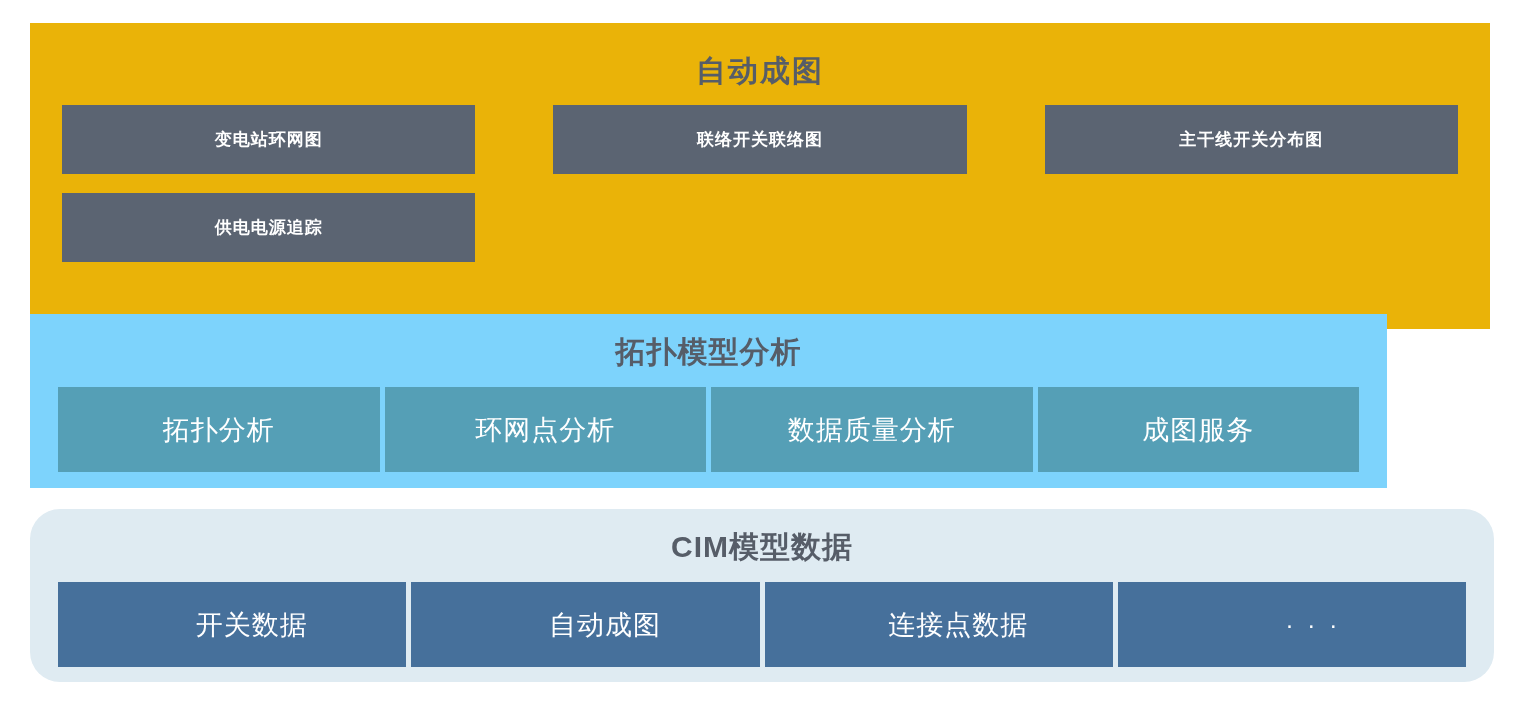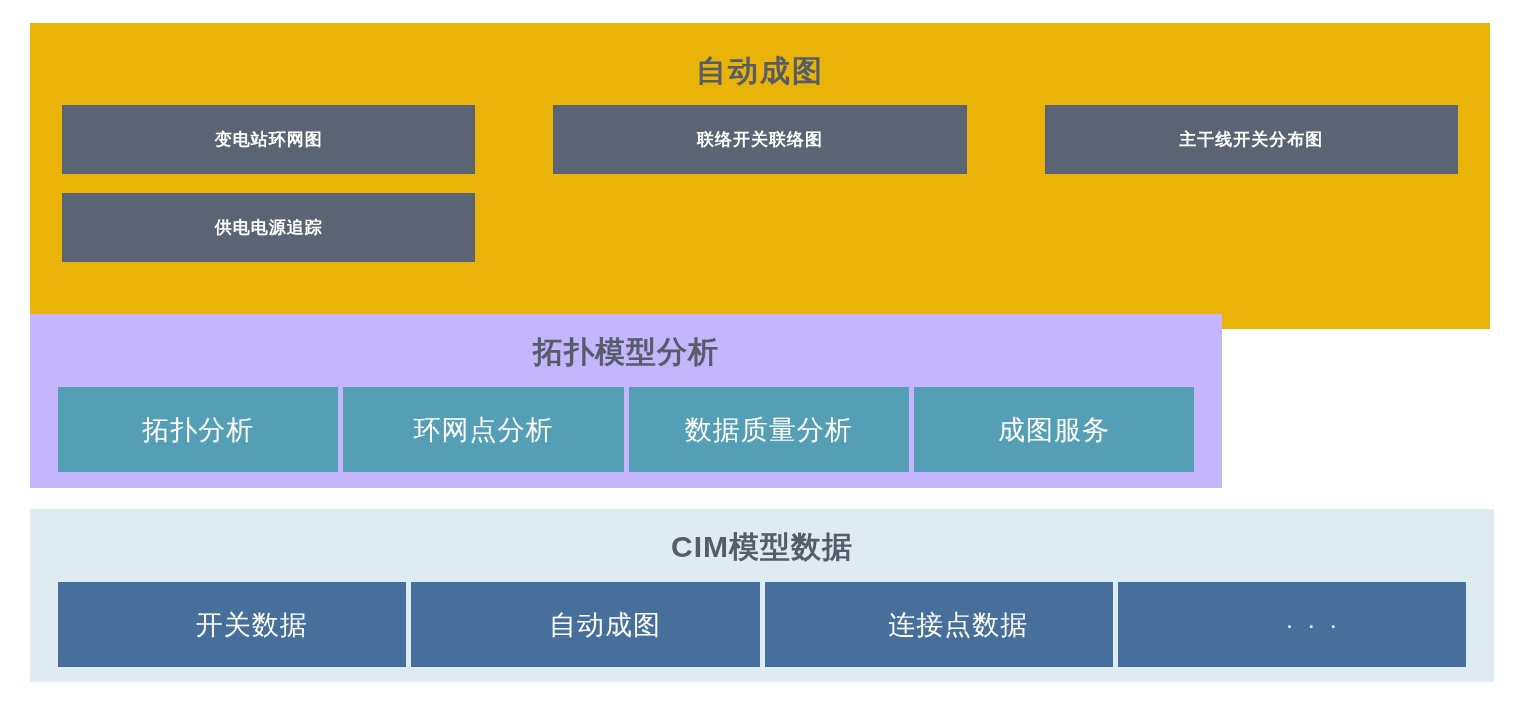--- a/index.html
+++ b/index.html
@@ -15,27 +15,28 @@
     position: absolute;
     box-sizing: border-box;
   }
   .panel-top {
     left: 30px; top: 23px;
     width: 1460px; height: 306px;
     background: #eab308;
   }
   .panel-mid {
     left: 30px; top: 314px;
-    width: 1192px; height: 174px;
-    background: #c4b5fd;
+    width: 1357px; height: 174px;
+    background: #7dd3fc;
   }
   .panel-bottom {
     left: 30px; top: 509px;
     width: 1464px; height: 173px;
     background: #dfebf2;
+    border-radius: 30px;
   }
   .panel-title {
     margin: 0;
     text-align: center;
     font-weight: bold;
     color: #565d68;
     font-size: 30px;
     line-height: 35px;
     letter-spacing: 2px;
   }

